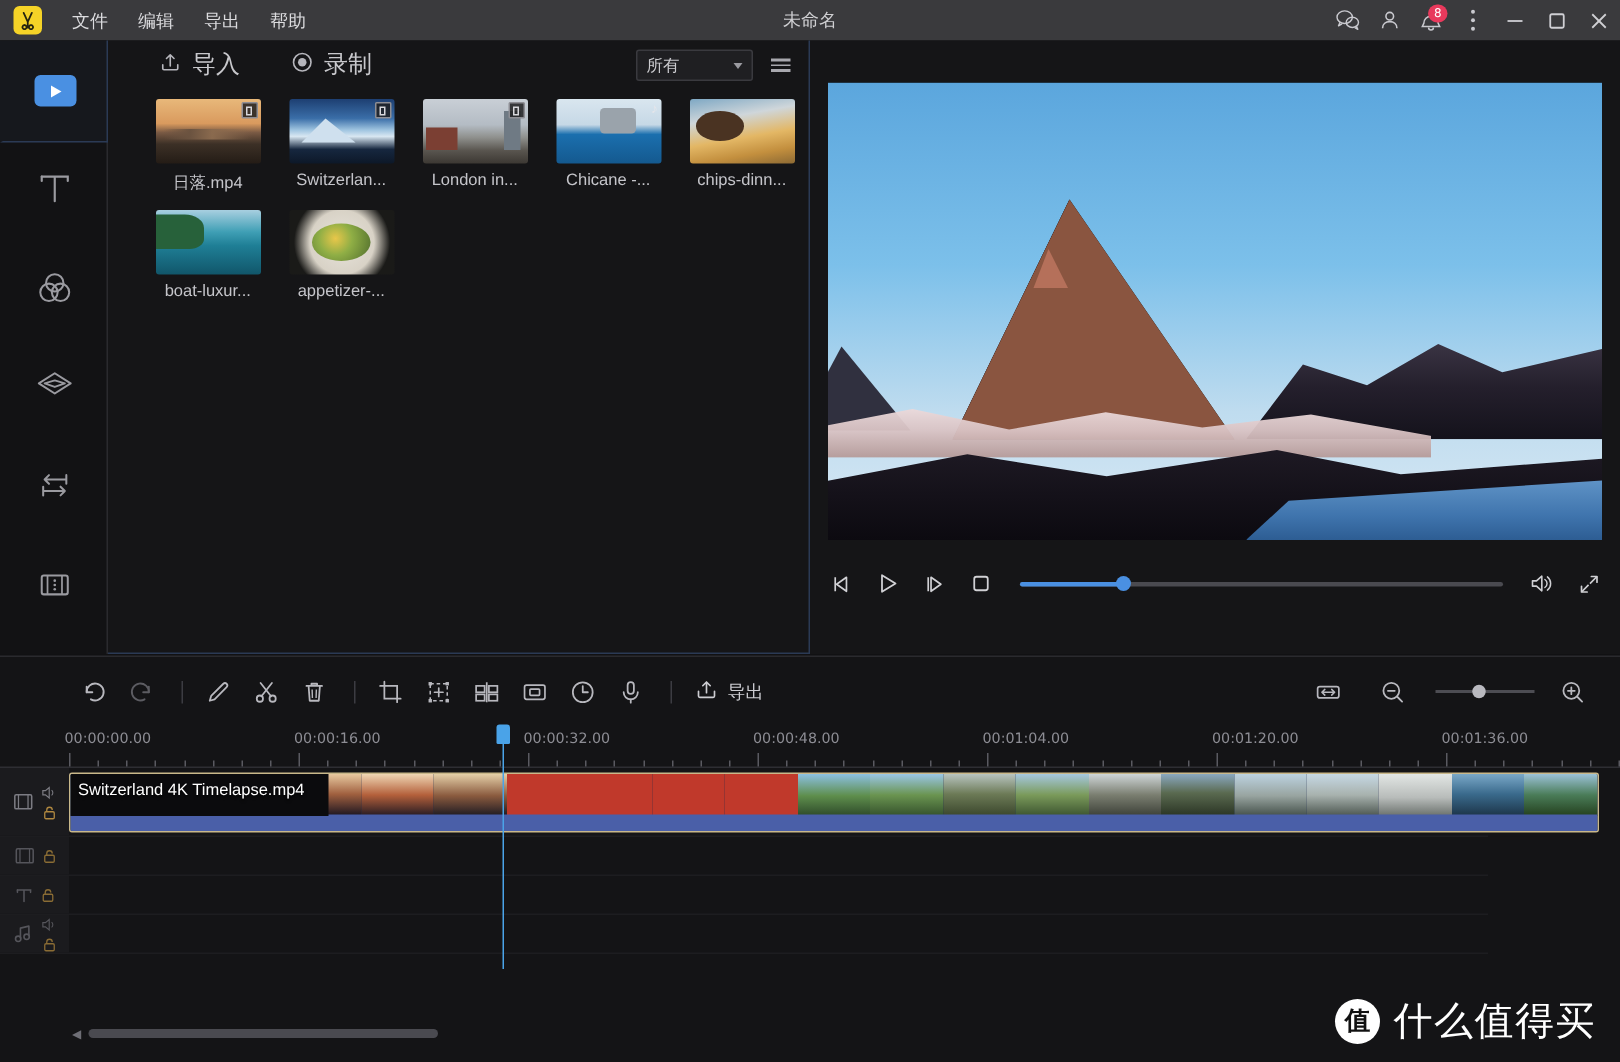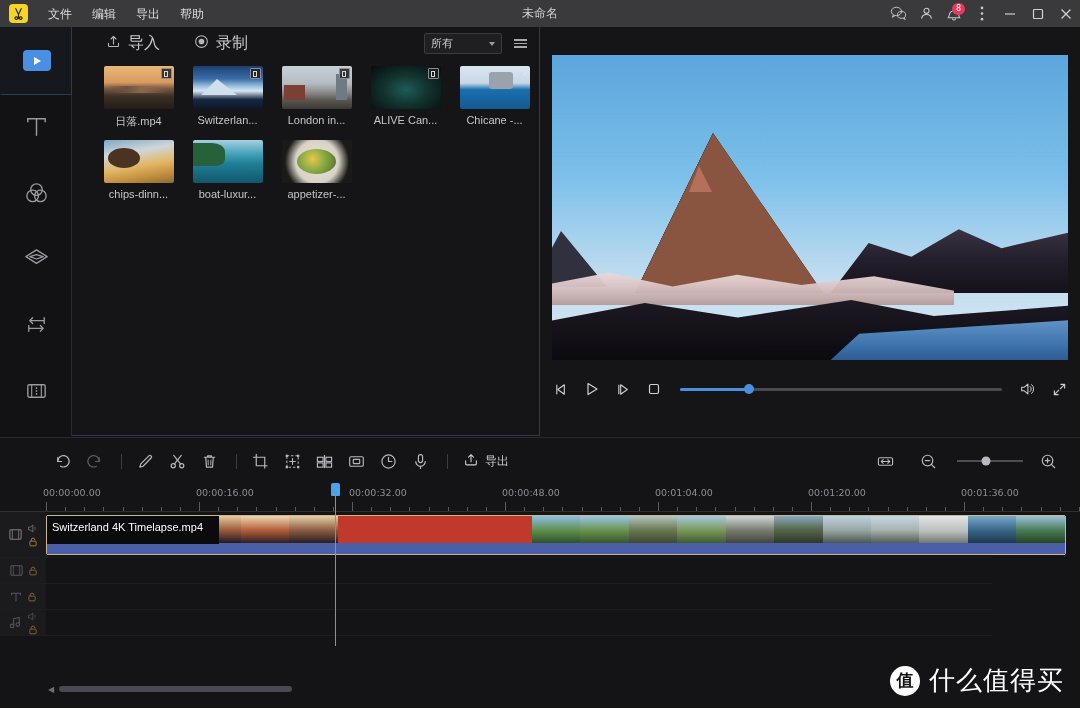--- a/index.html
+++ b/index.html
@@ -468,28 +468,20 @@
         </div>
         <div class="media-label">Switzerlan...</div>
       </div>
       <div class="media-cell">
         <div class="thumb t-london">
           <span class="badge-vid">
               <i></i>
             </span>
         </div>
         <div class="media-label">London in...</div>
-      </div>
-      <div class="media-cell">
-        <div class="thumb t-alive">
-          <span class="badge-vid">
-              <i></i>
-            </span>
-        </div>
-        <div class="media-label">ALIVE  Can...</div>
       </div>
       <div class="media-cell">
         <div class="thumb t-chicane">
           <span class="badge-aud">♪</span>
         </div>
         <div class="media-label">Chicane -...</div>
       </div>
       <div class="media-cell">
         <div class="thumb t-chips"></div>
         <div class="media-label">chips-dinn...</div>

